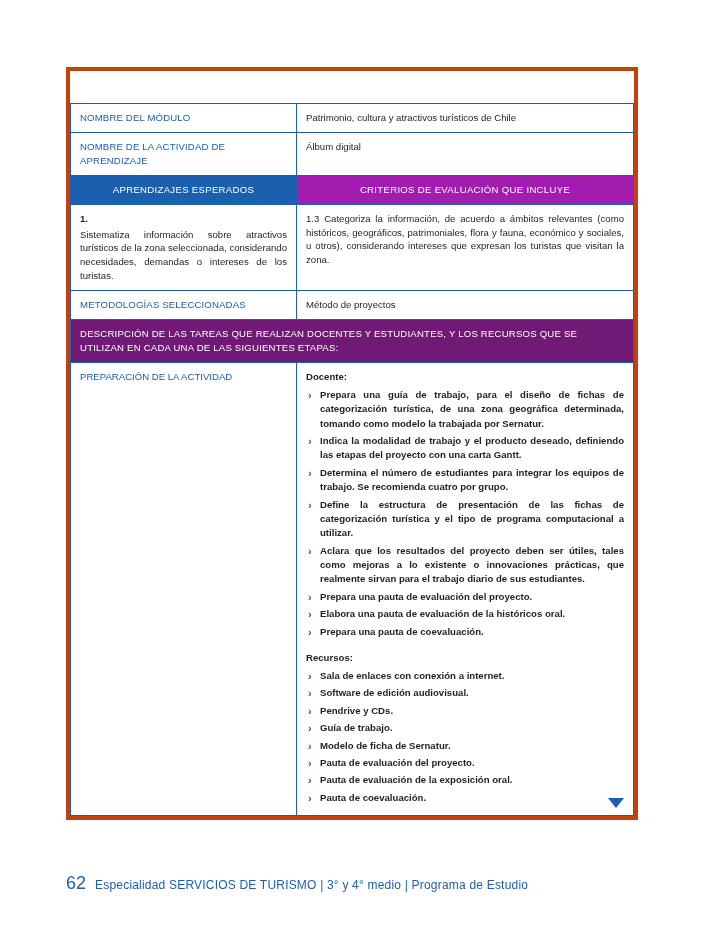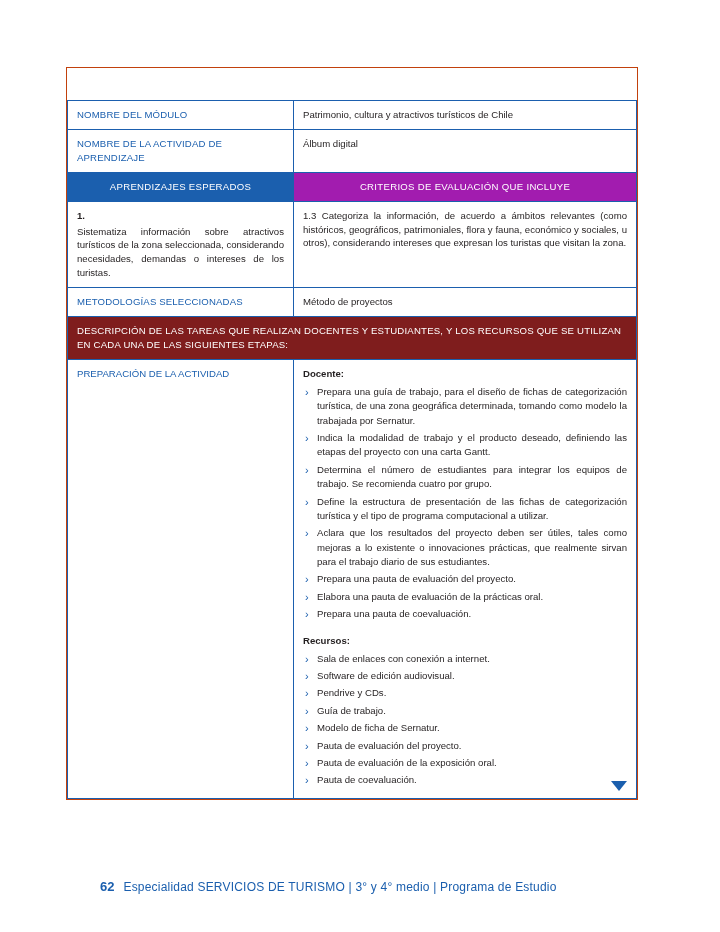--- a/index.html
+++ b/index.html
@@ -22,21 +22,21 @@
     width: 720px;
     height: 932px;
   }
 
   
   .doc-frame {
     position: absolute;
     left: 66px;
     top: 67px;
     width: 572px;
-    border: 1px solid #c2410c;
+    border: 4px solid #c2410c;
     box-sizing: border-box;
     background: #ffffff;
   }
 
   
   .title-tab {
     position: absolute;
     left: 66px;
     top: 67px;
     height: 32px;
@@ -118,21 +118,21 @@
   }
   .crit-cell {
     font-size: 9.6px;
     line-height: 1.55;
     text-align: justify;
     padding: 10px 12px 18px 10px;
   }
 
   
   .desc-band {
-    background: #7f1d1d;
+    background: #701a75;
     color: #ffffff;
     font-size: 9.4px;
     line-height: 1.5;
     padding: 8px 10px;
     letter-spacing: 0.2px;
     border: 1px solid #1b5fae;
   }
 
   .etapa-lbl {
     color: #1b5fae;
@@ -164,20 +164,21 @@
     list-style: none;
     margin: 0;
     padding: 0;
   }
   ul.chev li {
     position: relative;
     padding-left: 14px;
     margin-bottom: 3px;
     text-align: justify;
     line-height: 1.5;
+    font-weight: bold;
   }
   ul.chev li::before {
     content: "›";
     position: absolute;
     left: 2px;
     top: -1px;
     color: #1b5fae;
     font-size: 11px;
     line-height: 1.5;
   }
@@ -197,23 +198,22 @@
   .footer {
     position: absolute;
     left: 66px;
     bottom: 38px;
     display: flex;
     align-items: baseline;
     gap: 9px;
   }
   .folio {
     color: #1b5fae;
-    font-size: 13px;
-    font-weight: bold;
-    margin-left: 34px;
+    font-size: 18px;
+    font-weight: normal;
   }
   .footer-text {
     color: #1b5fae;
     font-size: 12px;
     letter-spacing: 0.2px;
   }
 </style>
 </head>
 <body>
 
@@ -257,21 +257,21 @@
             <td class="etapa-lbl">PREPARACIÓN DE LA ACTIVIDAD</td>
             <td class="etapa-body">
               <p class="sub-head">Docente:</p>
               <ul class="chev">
                 <li>Prepara una guía de trabajo, para el diseño de fichas de categorización turística, de una zona geográfica determinada, tomando como modelo la trabajada por Sernatur.</li>
                 <li>Indica la modalidad de trabajo y el producto deseado, definiendo las etapas del proyecto con una carta Gantt.</li>
                 <li>Determina el número de estudiantes para integrar los equipos de trabajo. Se recomienda cuatro por grupo.</li>
                 <li>Define la estructura de presentación de las fichas de categorización turística y el tipo de programa computacional a utilizar.</li>
                 <li>Aclara que los resultados del proyecto deben ser útiles, tales como mejoras a lo existente o innovaciones prácticas, que realmente sirvan para el trabajo diario de sus estudiantes.</li>
                 <li>Prepara una pauta de evaluación del proyecto.</li>
-                <li>Elabora una pauta de evaluación de la prácticas oral.</li>
+                <li>Elabora una pauta de evaluación de la históricos oral.</li>
                 <li>Prepara una pauta de coevaluación.</li>
               </ul>
               <p class="sub-head second">Recursos:</p>
               <ul class="chev">
                 <li>Sala de enlaces con conexión a internet.</li>
                 <li>Software de edición audiovisual.</li>
                 <li>Pendrive y CDs.</li>
                 <li>Guía de trabajo.</li>
                 <li>Modelo de ficha de Sernatur.</li>
                 <li>Pauta de evaluación del proyecto.</li>

